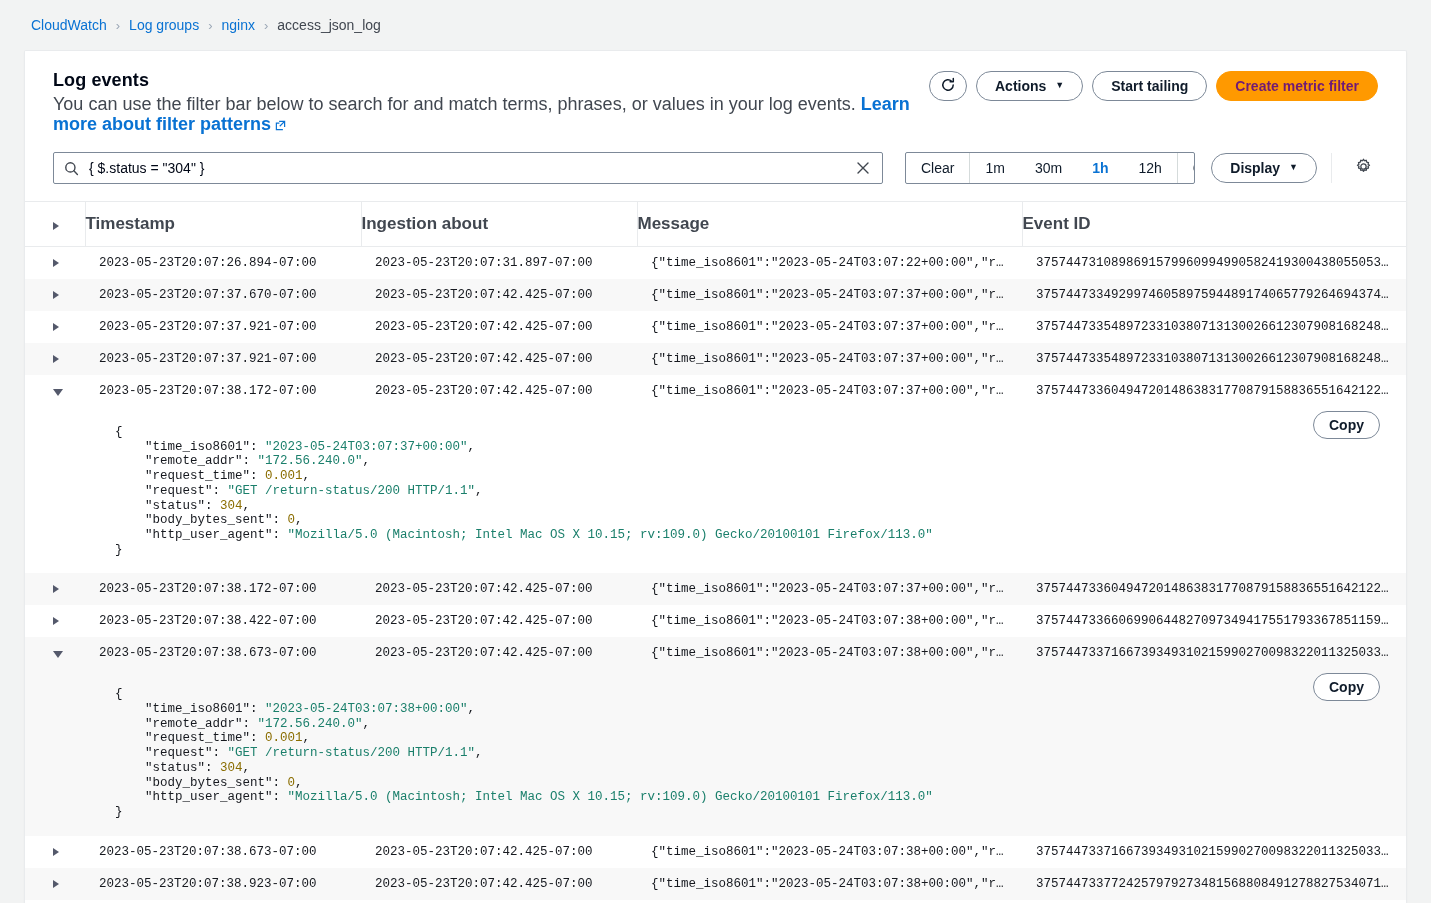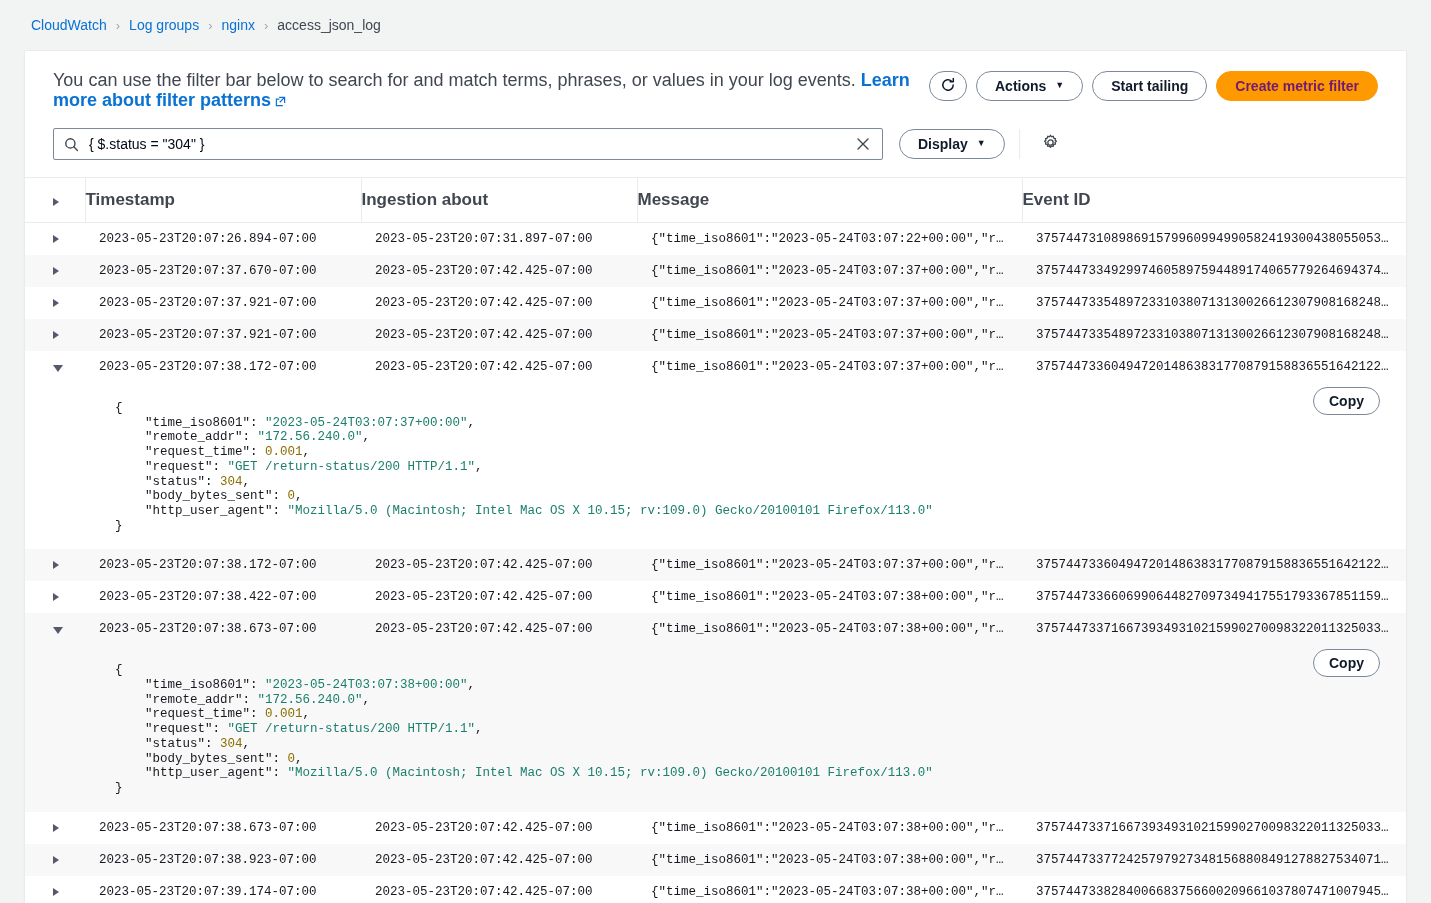--- a/index.html
+++ b/index.html
@@ -313,20 +313,21 @@
     <span class="crumb-sep">›</span>
     <a class="crumb-link" href="#">nginx</a>
     <span class="crumb-sep">›</span>
     <span class="crumb-current">access_json_log</span>
   </div>
 
 <div class="card">
 
   <div class="card-header">
     <div class="header-left">
+      <h1 class="page-title">Log events</h1>
       <p class="page-desc">
         <span>You can use the filter bar below to search for and match terms, phrases, or values in your log events.</span>
         <a class="desc-link" href="#"><span>Learn more about filter patterns</span><span class="ext-icon"><svg width="11" height="11" viewBox="0 0 12 12">
                 <path d="M4.5 1.5h6v6" fill="none" stroke="#0972d3" stroke-width="1.3"></path>
                 <path d="M10.2 1.8L5.2 6.8" fill="none" stroke="#0972d3" stroke-width="1.3"></path>
                 <path d="M8.6 10.5H1.5V3.4h3.3" fill="none" stroke="#0972d3" stroke-width="1.3"></path>
               </svg></span></a>
       </p>
     </div>
 
@@ -357,20 +358,31 @@
         </svg>
       </span>
       <input class="search-input" type="text" value="{ $.status = &quot;304&quot; }" style="">
       <span class="clear-x">
         <svg width="14" height="14" viewBox="0 0 14 14">
           <path d="M2 2 L12 12 M12 2 L2 12" stroke="#414750" stroke-width="1.4" stroke-linecap="round"></path>
         </svg>
       </span>
     </div>
 
+    <div class="time-group">
+      <button class="time-btn">Clear</button>
+      <button class="time-btn sep-left">1m</button>
+      <button class="time-btn">30m</button>
+      <button class="time-btn active">1h</button>
+      <button class="time-btn">12h</button>
+      <button class="time-btn sep-left">
+        <span>Custom</span>
+
+      </button>
+    </div>
 
     <button class="btn display-btn">
       <span>Display</span>
       <span class="caret">▼</span>
     </button>
 
     <div class="gear-wrap">
       <button class="gear-btn">
         <span>
           <svg width="17" height="17" viewBox="0 0 18 18">

